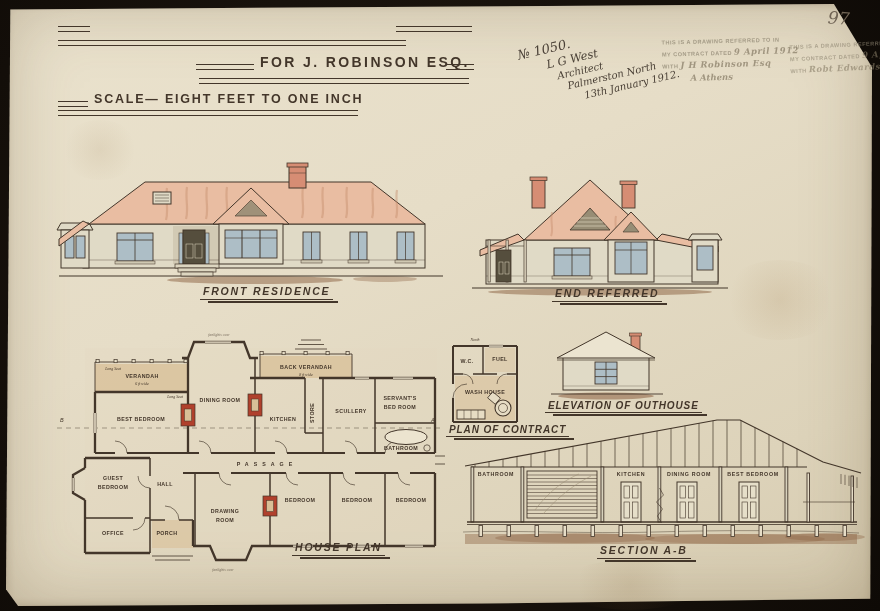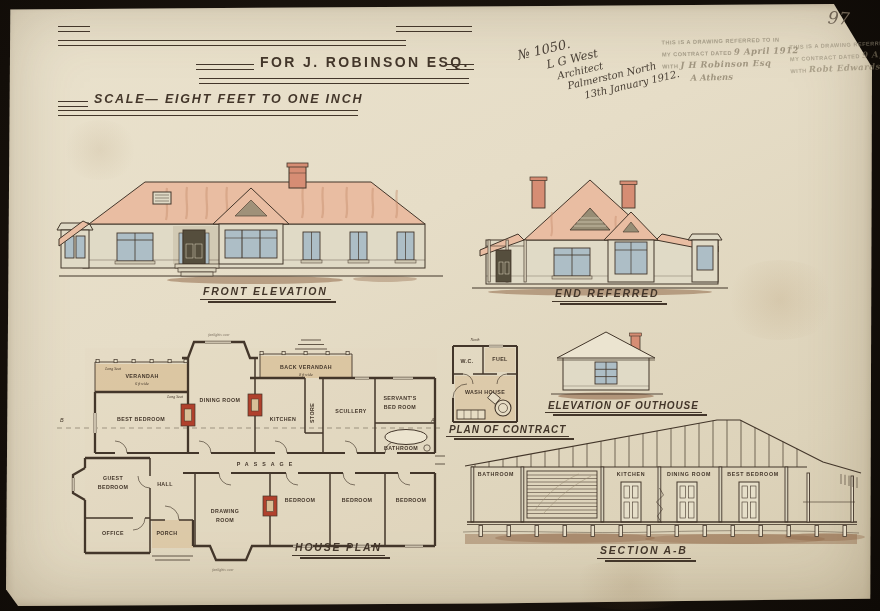--- a/index.html
+++ b/index.html
@@ -45,21 +45,21 @@
     <div class="dbl" style="left:58px;top:26px;width:32px;"></div>
     <div class="dbl" style="left:396px;top:26px;width:76px;"></div>
     <div class="dbl" style="left:58px;top:40px;width:348px;"></div>
 
     <div class="dbl" style="left:196px;top:64px;width:58px;"></div>
     <div class="t-row" style="left:260px;top:54px;font-size:14px;letter-spacing:2.4px;">FOR J. ROBINSON ESQ.</div>
     <div class="dbl" style="left:446px;top:64px;width:28px;"></div>
     <div class="dbl" style="left:199px;top:78px;width:270px;"></div>
 
     <div class="dbl" style="left:58px;top:101px;width:30px;"></div>
-    <div class="t-row" style="left:94px;top:92px;font-size:12.5px;letter-spacing:1.8px;font-style:italic;">SCALE— EIGHT FEET TO ONE INCH</div>
+    <div class="t-row" style="left:94px;top:92px;font-size:12.5px;letter-spacing:1.8px;">SCALE— EIGHT FEET TO ONE INCH</div>
     <div class="dbl" style="left:58px;top:110px;width:300px;"></div>
 
     <div class="hw" style="left:516px;top:48px;">
       <div style="font-size:13px;">№ 1050.</div>
       <div style="font-size:11.5px;margin-left:26px;">L G West</div>
       <div style="font-size:10px;margin-left:34px;">Architect</div>
       <div style="font-size:10px;margin-left:42px;">Palmerston North</div>
       <div style="font-size:10px;margin-left:56px;">13th January 1912.</div>
     </div>
 
@@ -132,21 +132,21 @@
         <rect x="124" y="73" width="4" height="31" fill="var(--window-pane)" stroke="var(--ink)" stroke-width=".6"></rect>
         <rect x="150" y="73" width="4" height="31" fill="var(--window-pane)" stroke="var(--ink)" stroke-width=".6"></rect>
         <rect x="128" y="70" width="22" height="34" fill="var(--door-dark)" stroke="var(--ink)" stroke-width="1"></rect>
         <rect x="131" y="84" width="7" height="14" fill="none" stroke="var(--paper)" stroke-width=".5"></rect>
         <rect x="140" y="84" width="7" height="14" fill="none" stroke="var(--paper)" stroke-width=".5"></rect>
         <rect x="120" y="104" width="44" height="4" fill="#ddd6c0" stroke="var(--ink)" stroke-width=".7"></rect>
         <rect x="123" y="108" width="38" height="4" fill="#ddd6c0" stroke="var(--ink)" stroke-width=".7"></rect>
         <rect x="126" y="112" width="32" height="4" fill="#ddd6c0" stroke="var(--ink)" stroke-width=".7"></rect>
       </g>
     </svg>
-    <div class="dlabel" style="left:200px;top:285px;">FRONT ELEVATION</div>
+    <div class="dlabel" style="left:200px;top:285px;">FRONT RESIDENCE</div>
 
     <svg style="left:466px;top:176px;" width="268" height="130" viewBox="0 0 268 130">
       <g>
         <ellipse cx="134" cy="116" rx="112" ry="3.5" fill="var(--ground-wash)" opacity=".5"></ellipse>
         <path class="ln" d="M6 112H262" stroke-width="1"></path>
       </g>
       <g>
         <rect x="66" y="2" width="13" height="30" fill="var(--chimney)" stroke="var(--ink)" stroke-width=".9"></rect>
         <rect x="64" y="1" width="17" height="3.5" fill="var(--chimney)" stroke="var(--ink)" stroke-width=".7"></rect>
         <rect x="156" y="6" width="13" height="26" fill="var(--chimney)" stroke="var(--ink)" stroke-width=".9"></rect>

